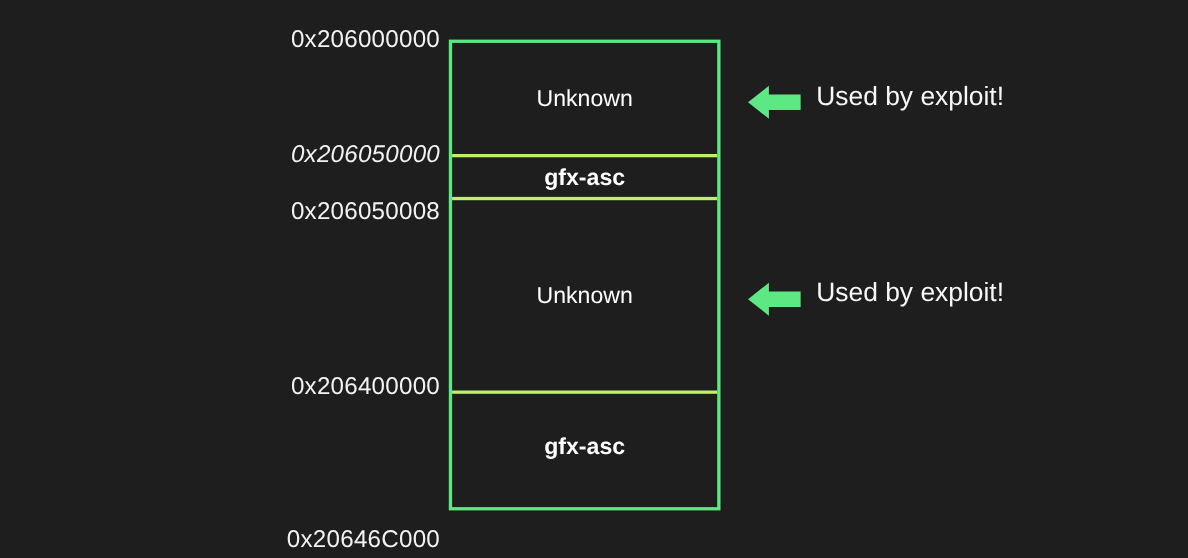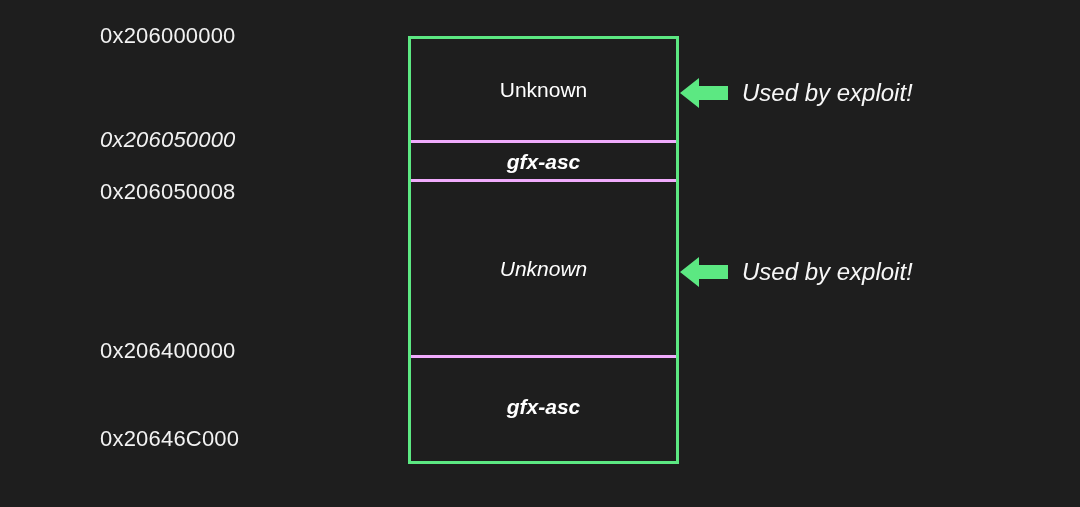--- a/index.html
+++ b/index.html
@@ -10,60 +10,58 @@
     overflow:hidden;
     position:relative;
   }
   #stage { position:absolute; inset:0; }
 
   
   .addr {
     position:absolute;
     right:680px;               
     width:300px;
-    text-align:left;
+    text-align:right;
     color:#f2f2f2;
     font-size:22px;
     letter-spacing:0.2px;
     line-height:1;
     white-space:nowrap;
   }
 
   
   #memmap {
     position:absolute;
     left:408px; top:36px;
-    width:271px; height:428px;
+    width:247px; height:428px;
     border:3px solid #5ce882;
     box-sizing:border-box;
     display:flex;
     flex-direction:column;
   }
   .region {
     position:relative;
     display:flex;
     align-items:center;
     justify-content:center;
     color:#ffffff;
     box-sizing:border-box;
     overflow:hidden;
   }
-  .region + .region { border-top:3px solid #f0abfc;font-style:italic; }
+  .region + .region { border-top:3px solid #bef264; }
   .region-label { font-size:21px; line-height:1; }
   .region.bold .region-label { font-weight:bold; }
 
   
   .annotation {
     position:absolute;
     left:680px;
     display:flex;
-    align-items:center;
     gap:14px;
     height:34px;
-    font-style:italic;
   }
   .arrow-left { display:block; }
   .annotation-text {
     color:#f7f7f7;
     font-size:24px;
     line-height:1;
     white-space:nowrap;
   }
 
   
@@ -84,21 +82,21 @@
 </head>
 <body>
 
 <div id="stage">
 
   <div>
     <div class="addr" style="top: 25px;">0x206000000</div>
     <div class="addr" style="top: 129px; font-style: italic;">0x206050000</div>
     <div class="addr" style="top: 181px;">0x206050008</div>
     <div class="addr" style="top: 340px;">0x206400000</div>
-    <div class="addr" style="top: 428px;">0x20646C000</div>
+    <div class="addr" style="top: 479px;">0x20646C000</div>
   </div>
 
   <div id="memmap">
     <div class="region" style="height: 101px; flex: 0 0 auto;">
       <span class="region-label">Unknown</span>
     </div>
     <div class="region bold" style="height: 39px; flex: 0 0 auto;">
       <span class="region-label">gfx-asc</span>
     </div>
     <div class="region" style="height: 176px; flex: 0 0 auto;">

